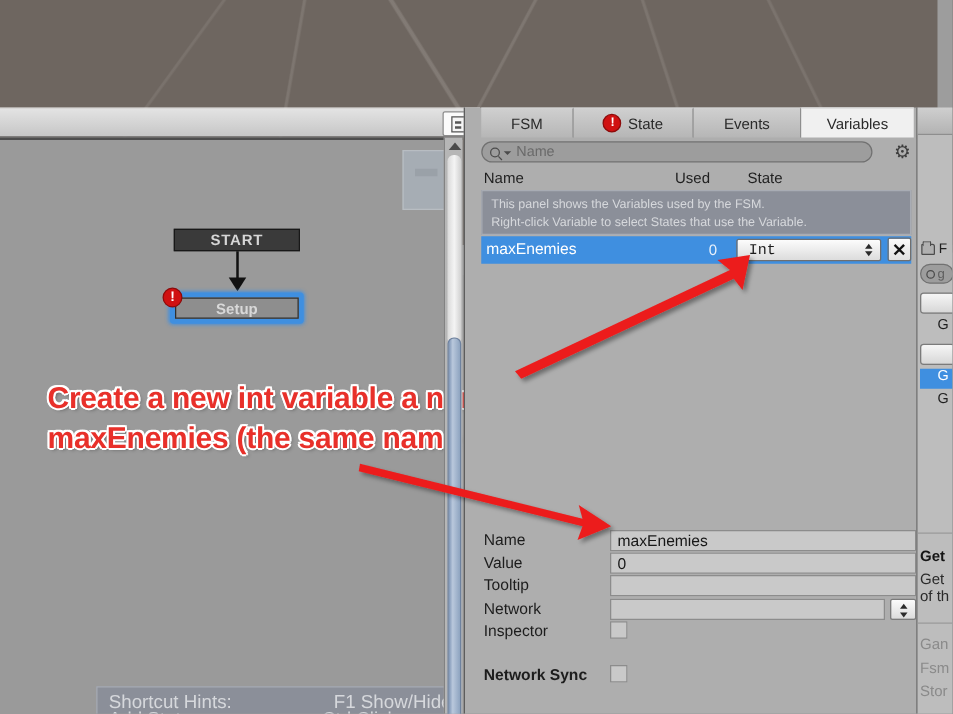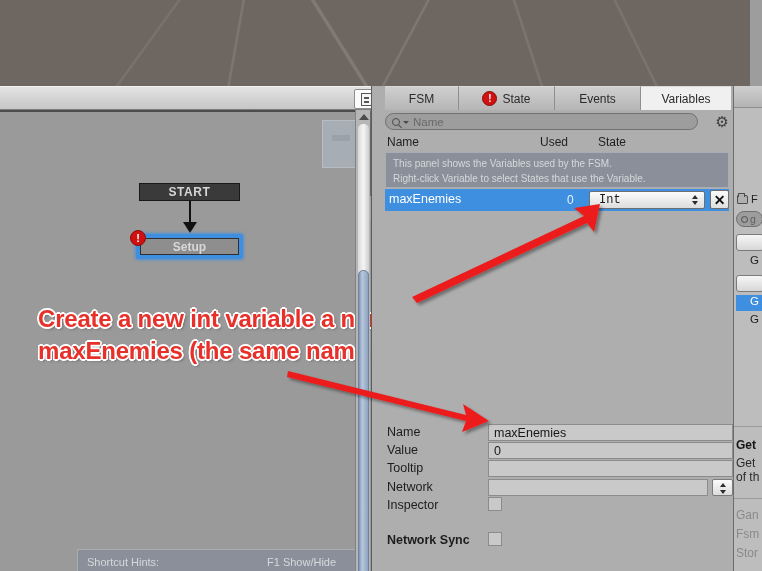--- a/index.html
+++ b/index.html
@@ -137,21 +137,21 @@
       2px 2px 3px rgba(0,0,0,.35);
     letter-spacing:-.2px;
   }
 
   
   .hints-box {
     position:absolute; left:77px; top:437px; width:290px; height:134px;
     background:#8b8f99; border:1px solid #a8acb4;
     padding:5px 0 0 9px;
   }
-  .hints-row { display:flex; font-size:11px; color:#d6d8dc; line-height:14.2px;
+  .hints-row { display:flex; font-size:15px; color:#d6d8dc; line-height:14.2px;
                font-family:"Liberation Sans", sans-serif;gap:14px; }
   .hints-row .k { width:166px; }
   .hints-row .v { }
 
   
   .vscroll {
     position:absolute; left:355px; top:110px; width:15px; height:461px;
     background:#b6b6b6; border-left:1px solid #828282;
   }
   .vscroll .up {

